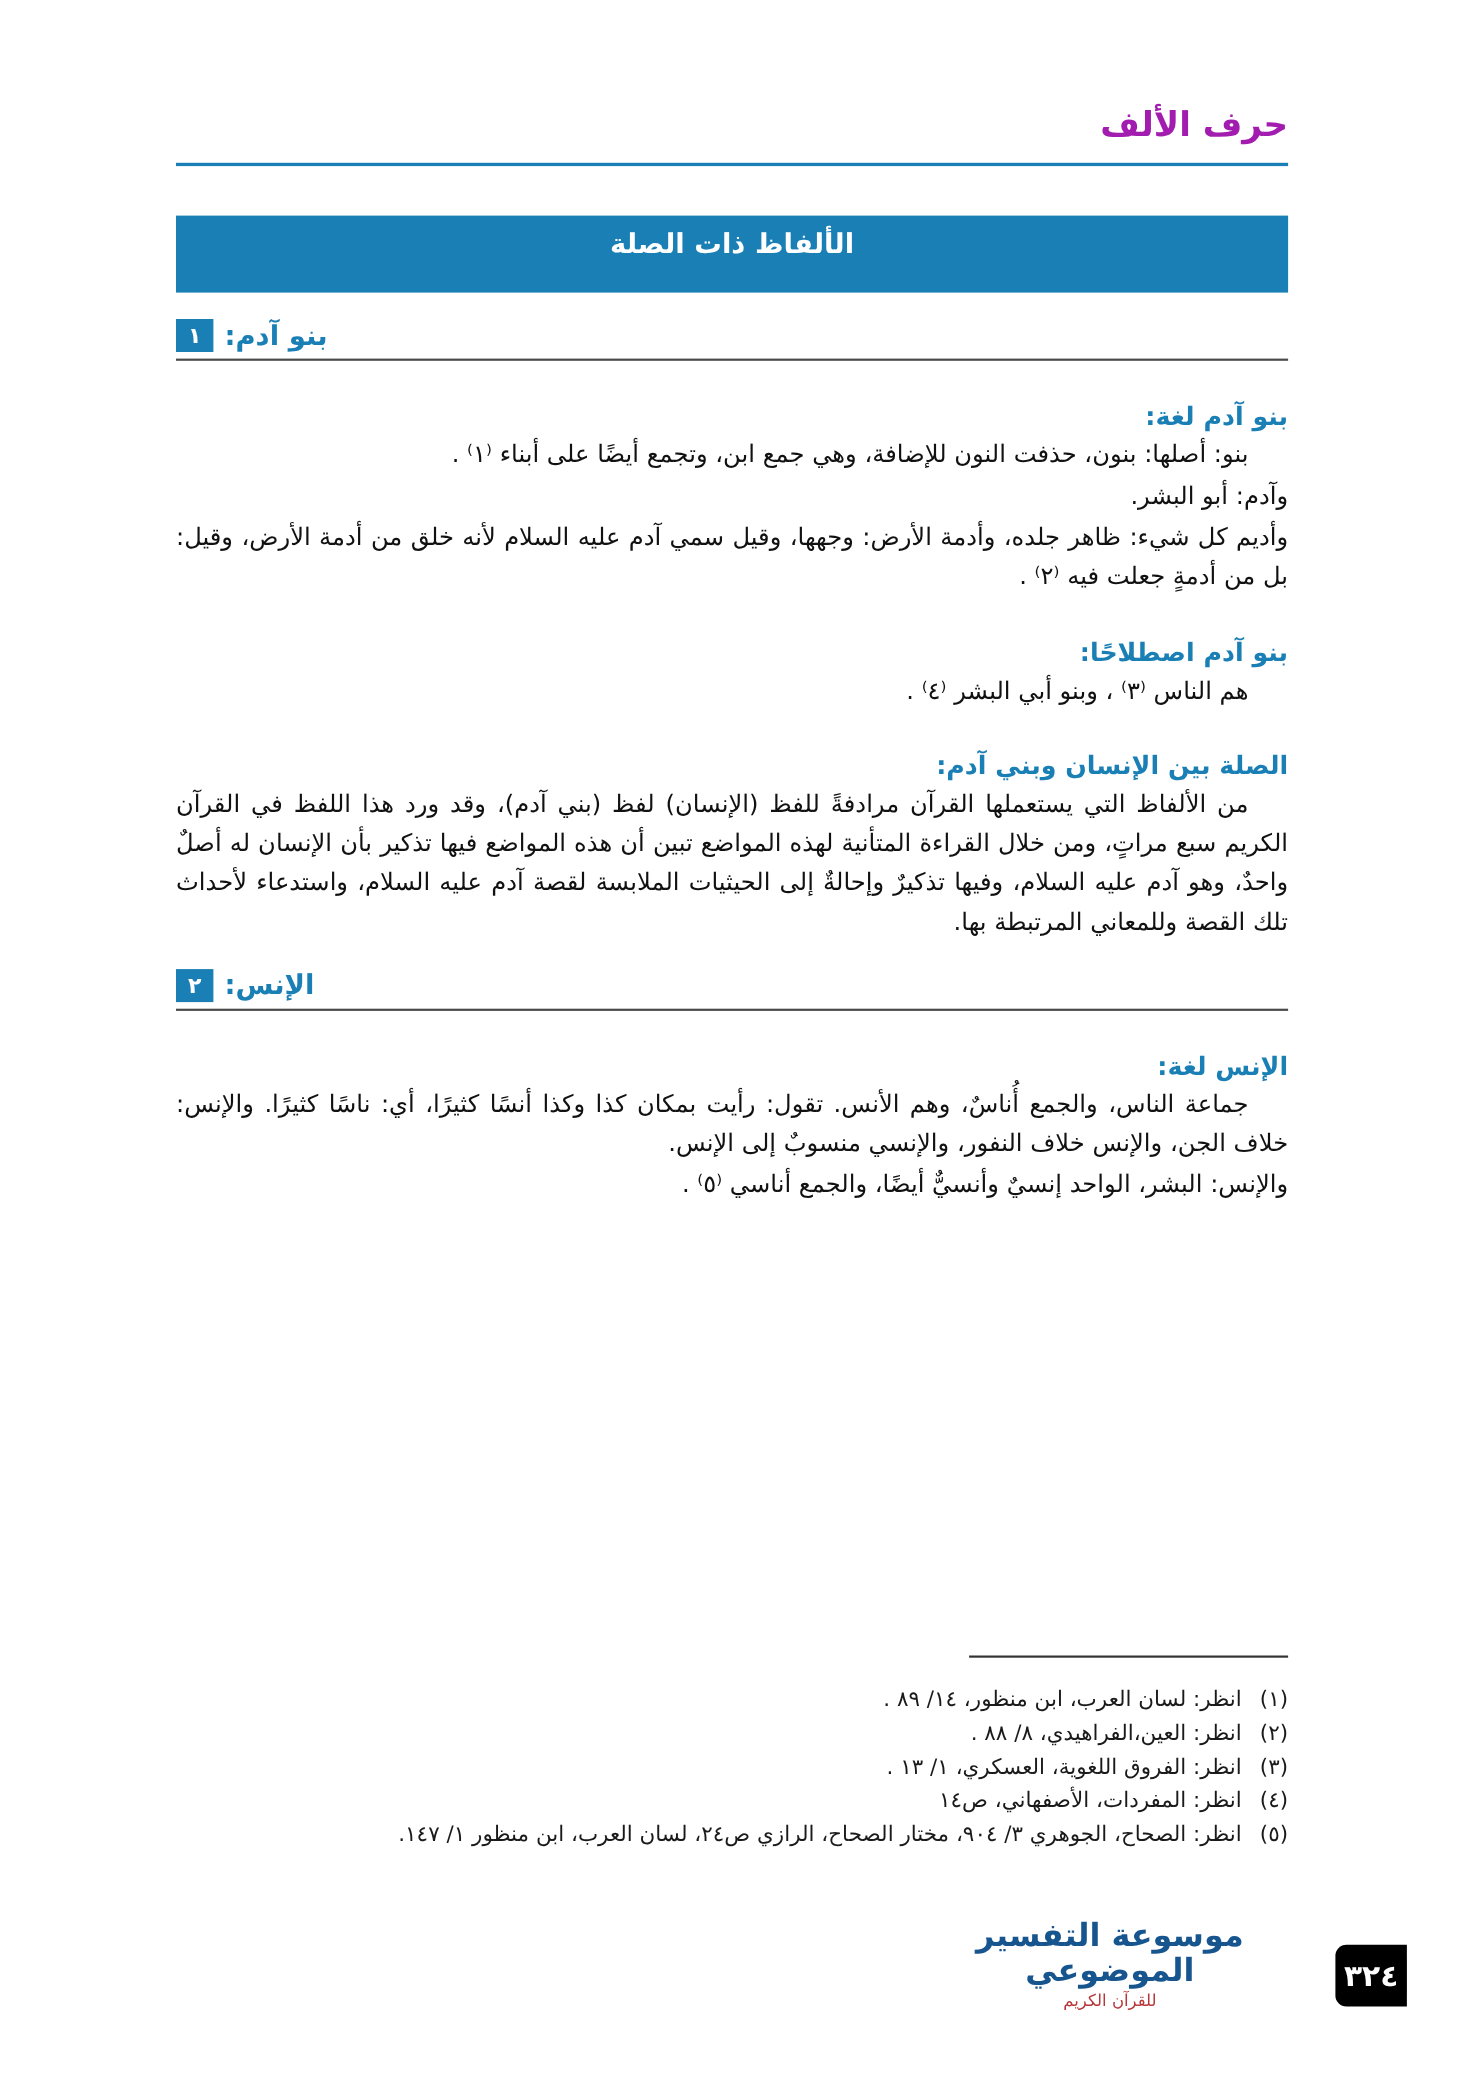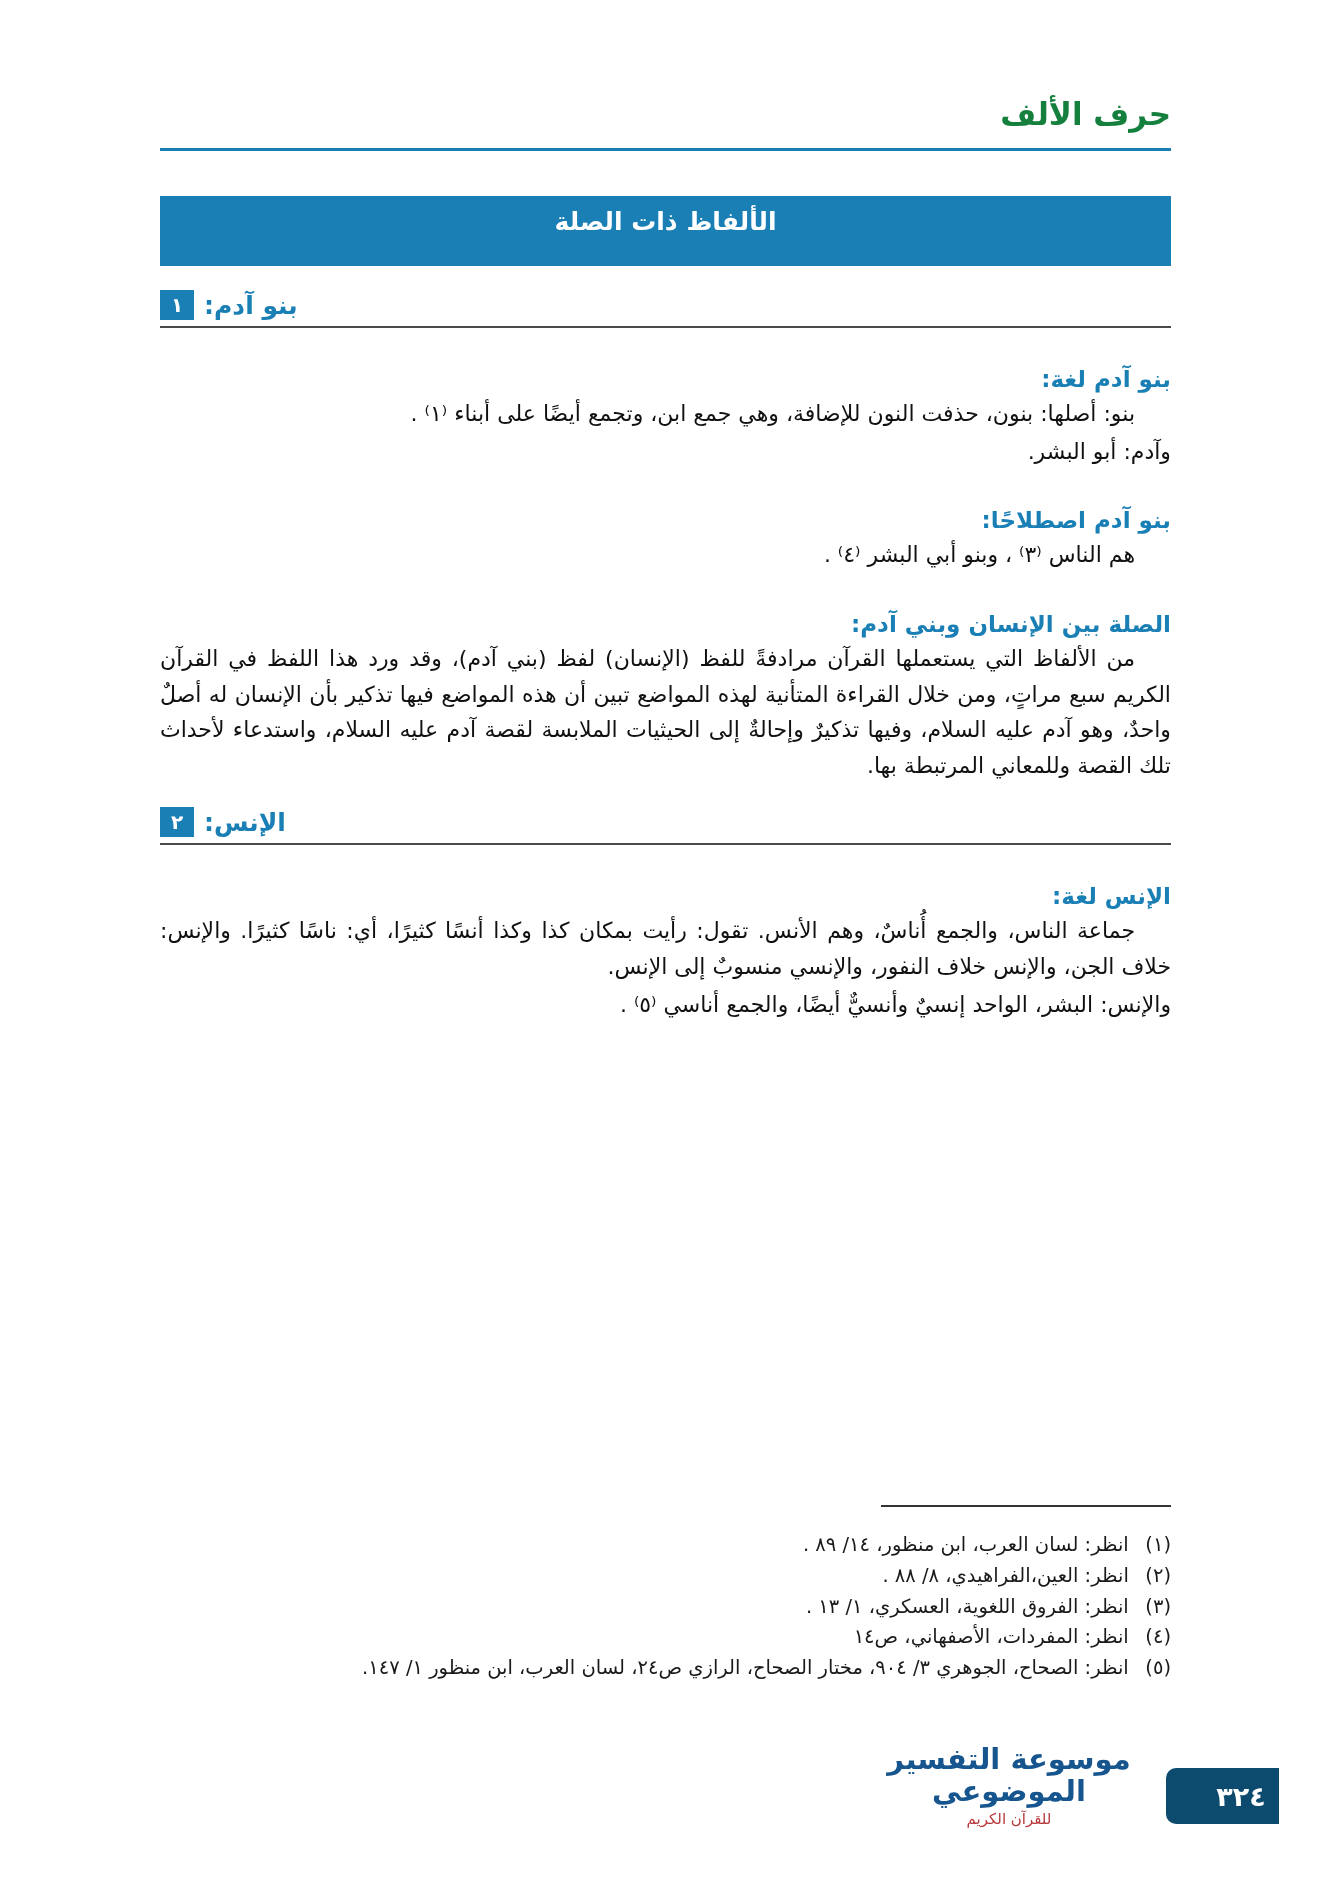--- a/index.html
+++ b/index.html
@@ -29,21 +29,21 @@
     left: 160px;
     right: 168px;
     height: 56px;
   }
   .header-title {
     position: absolute;
     right: 0;
     top: 0;
     font-size: 31px;
     font-weight: bold;
-    color: #15803d;
+    color: #a21caf;
     letter-spacing: 0px;
     white-space: nowrap;
   }
   .header-rule {
     position: absolute;
     left: 0;
     right: 0;
     top: 52px;
     height: 3px;
     background: #1a7fb5;
@@ -162,32 +162,31 @@
     position: absolute;
     bottom: 48px;
     left: 0;
     right: 0;
     height: 110px;
   }
   .page-badge {
     position: absolute;
     right: 60px;
     bottom: 18px;
-    width: 76px;
+    width: 65px;
     height: 56px;
-    background: #0c4a6e;
+    background: #000000;
     color: #fff;
     border-radius: 10px 0 0 10px;
     display: flex;
     align-items: center;
     justify-content: center;
     font-size: 27px;
     font-weight: bold;
     letter-spacing: 1px;
-    padding-left: 37px;
   }
   .logo {
     position: absolute;
     right: 180px;
     bottom: 14px;
     width: 300px;
     text-align: center;
     color: #1a4f8a;
   }
   .logo-main {
@@ -220,20 +219,21 @@
     <div>
       <div class="entry-head">
         <div class="entry-num">١</div>
         <div class="entry-title">بنو آدم:</div>
       </div>
       <div class="entry-rule"></div>
 
       <div class="sub-head">بنو آدم لغة:</div>
       <p class="body indent">بنو: أصلها: بنون، حذفت النون للإضافة، وهي جمع ابن، وتجمع أيضًا على أبناء ⁽١⁾ .</p>
       <p class="body rtl-right">وآدم: أبو البشر.</p>
+      <p class="body">وأديم كل شيء: ظاهر جلده، وأدمة الأرض: وجهها، وقيل سمي آدم عليه السلام لأنه خلق من أدمة الأرض، وقيل: بل من أدمةٍ جعلت فيه ⁽٢⁾ .</p>
 
       <div class="sub-head">بنو آدم اصطلاحًا:</div>
       <p class="body indent">هم الناس ⁽٣⁾ ، وبنو أبي البشر ⁽٤⁾ .</p>
 
       <div class="sub-head">الصلة بين الإنسان وبني آدم:</div>
       <p class="body indent">من الألفاظ التي يستعملها القرآن مرادفةً للفظ (الإنسان) لفظ (بني آدم)، وقد ورد هذا اللفظ في القرآن الكريم سبع مراتٍ، ومن خلال القراءة المتأنية لهذه المواضع تبين أن هذه المواضع فيها تذكير بأن الإنسان له أصلٌ واحدٌ، وهو آدم عليه السلام، وفيها تذكيرٌ وإحالةٌ إلى الحيثيات الملابسة لقصة آدم عليه السلام، واستدعاء لأحداث تلك القصة وللمعاني المرتبطة بها.</p>
     </div>
 
     <div>
       <div class="entry-head">

